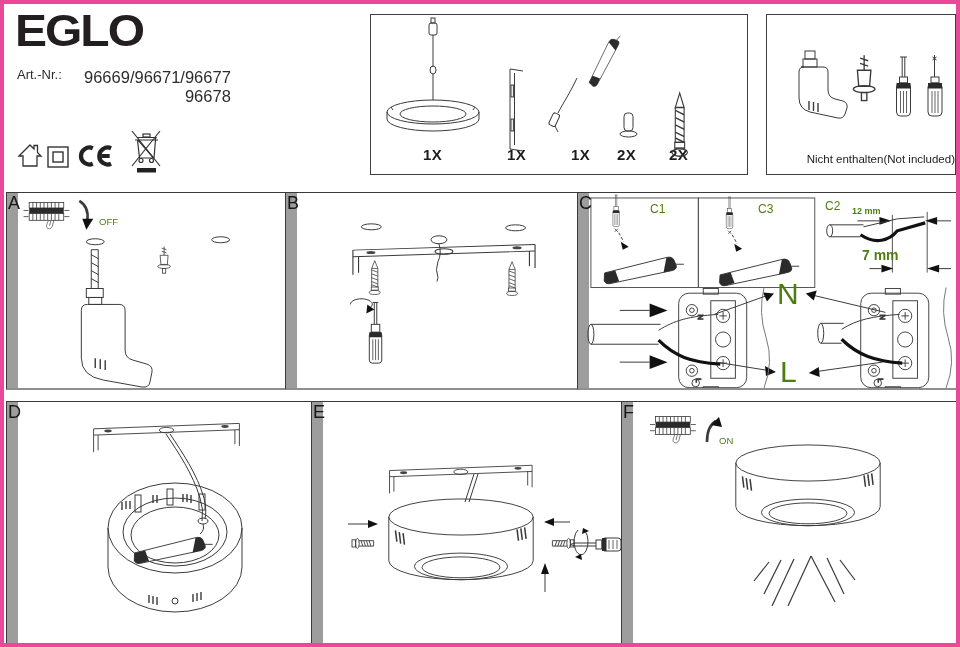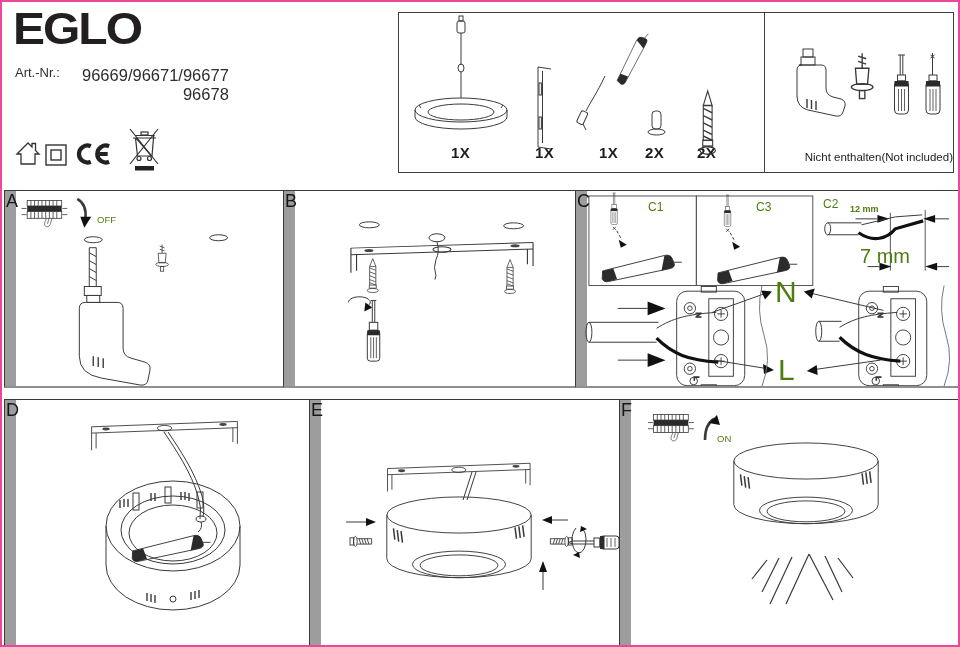--- a/index.html
+++ b/index.html
@@ -1,16 +1,16 @@
 <!DOCTYPE html>
 <html><head>
 <meta charset="utf-8">
 <style>
   html,body{margin:0;padding:0;background:#e9e9e9;}
-  .page{position:relative;width:960px;height:647px;background:#fff;border:2px solid #ec4899;
+  .page{position:relative;width:960px;height:647px;background:#fff;border:4px solid #ec4899;
         box-sizing:border-box;overflow:hidden;font-family:"Liberation Sans",sans-serif;color:#222;}
   .abs{position:absolute;}
   .brand{left:11px;top:2px;font-size:48px;font-weight:900;letter-spacing:-2px;color:#231f20;transform:scale(1,.92);transform-origin:left top;}
   .art-label{left:13px;top:63px;font-size:13px;color:#2d2d2d;}
   .art-nums{left:80px;top:64px;font-size:16.5px;line-height:19px;color:#2d2d2d;text-align:right;}
   .cert{display:block;}
   .box{position:absolute;border:1px solid #3f3f3f;background:#fff;box-sizing:border-box;}
   .qty{position:absolute;top:131px;font-size:15px;font-weight:700;color:#1d1d1d;letter-spacing:.5px;}
   .note{position:absolute;left:0;right:0;bottom:9px;text-align:right;font-size:11.5px;color:#1d1d1d;}
   .panel{position:absolute;border:1px solid #3a3a3a;background:#fff;box-sizing:border-box;}
@@ -126,21 +126,21 @@
     <g stroke="#333" fill="none" stroke-width="1.2">
       <rect x="13" y="8" width="7" height="3"></rect>
       <path d="M5,14 H28 M7,11.5 H26 L25,14 M8,14 L23.5,32 H9.5 L7.5,14 M25.5,14 L24,32"></path>
       <circle cx="11" cy="34.5" r="2"></circle>
         <circle cx="21.5" cy="34.5" r="2"></circle>
       <path d="M2,5 L30,40 M30,5 L2,40"></path>
     </g>
     <rect x="7" y="42" width="19" height="4.5" fill="#222"></rect>
   </svg>
 
-  <div class="box" style="left:396px;top:10px;width:378px;height:161px">
+  <div class="box" style="left:366px;top:10px;width:378px;height:161px">
     <svg class="art" viewBox="0 0 376 159">
       <g stroke="#3a3a3a" fill="none" stroke-width="1">
 
         <rect x="58" y="8" width="8" height="12" rx="2"></rect>
           <rect x="60" y="3" width="4" height="5"></rect>
         <path d="M62,20 V52"></path>
           <ellipse cx="62" cy="55" rx="3" ry="4"></ellipse>
           <path d="M62,59 V85"></path>
         <ellipse cx="62" cy="97" rx="46" ry="12"></ellipse>
         <path d="M16,97 V104 M108,97 V104 M16,104 A46,12 0 0 0 108,104"></path>
@@ -244,21 +244,21 @@
     </svg>
   </div>
 
   <div class="panel row2" style="left:573px;top:188px;width:384px;height:198px">
     <div class="strip"></div>
     <span class="plabel">C</span>
     <span class="pt" style="left:72px;top:9px;font-size:12px">C1</span>
     <span class="pt" style="left:180px;top:9px;font-size:12px">C3</span>
     <span class="pt" style="left:247px;top:6px;font-size:12px">C2</span>
     <span class="pt" style="left:274px;top:13px;font-size:9px;font-weight:700">12 mm</span>
-    <span class="pt" style="left:284px;top:54px;font-size:20px;font-weight:400">7 mm</span>
+    <span class="pt" style="left:284px;top:54px;font-size:14px;font-weight:700">7 mm</span>
     <span class="pt" style="left:199px;top:84px;font-size:30px">N</span>
     <span class="pt" style="left:202px;top:162px;font-size:30px">L</span>
     <svg class="art" viewBox="0 0 382 196">
       <g stroke="#3a3a3a" fill="none" stroke-width="1">
         <rect x="12" y="5" width="108" height="90" stroke="#555"></rect>
         <rect x="120" y="5" width="117" height="90" stroke="#555"></rect>
 
         <use href="#sym-sdriver" transform="translate(32,2) scale(0.52)"></use>
         <path d="M36,36 l3,3 M39,36 l-3,3" stroke-width=".8"></path>
         <path d="M40,40 L45,49" stroke-dasharray="3 2"></path>

